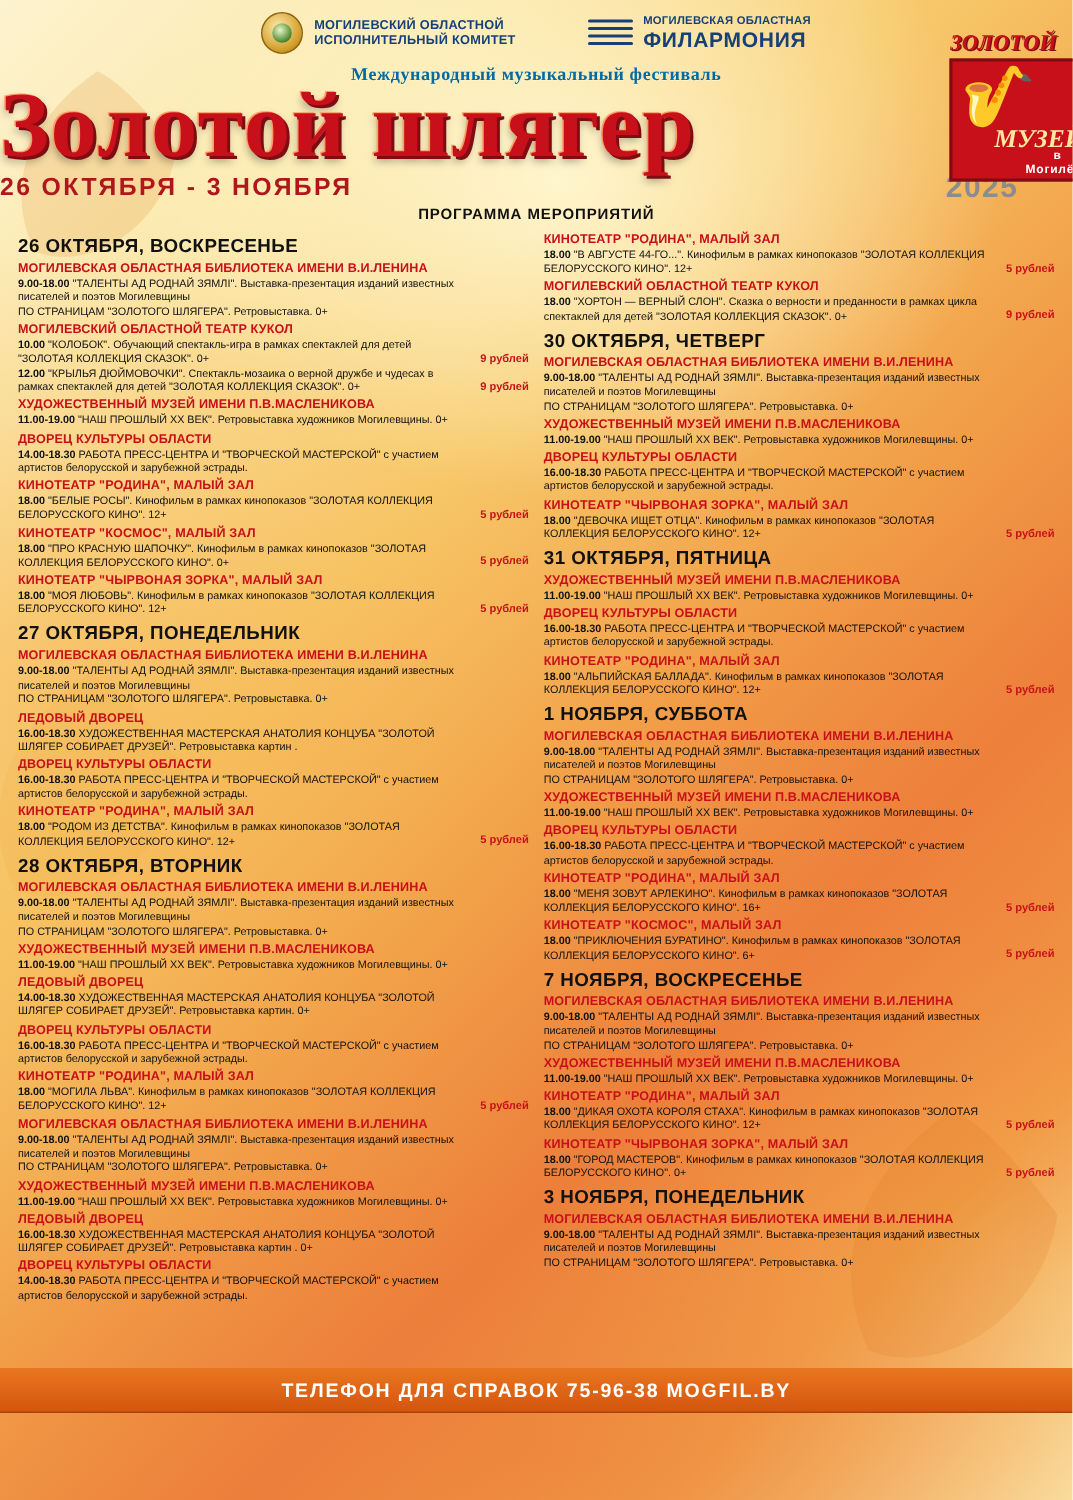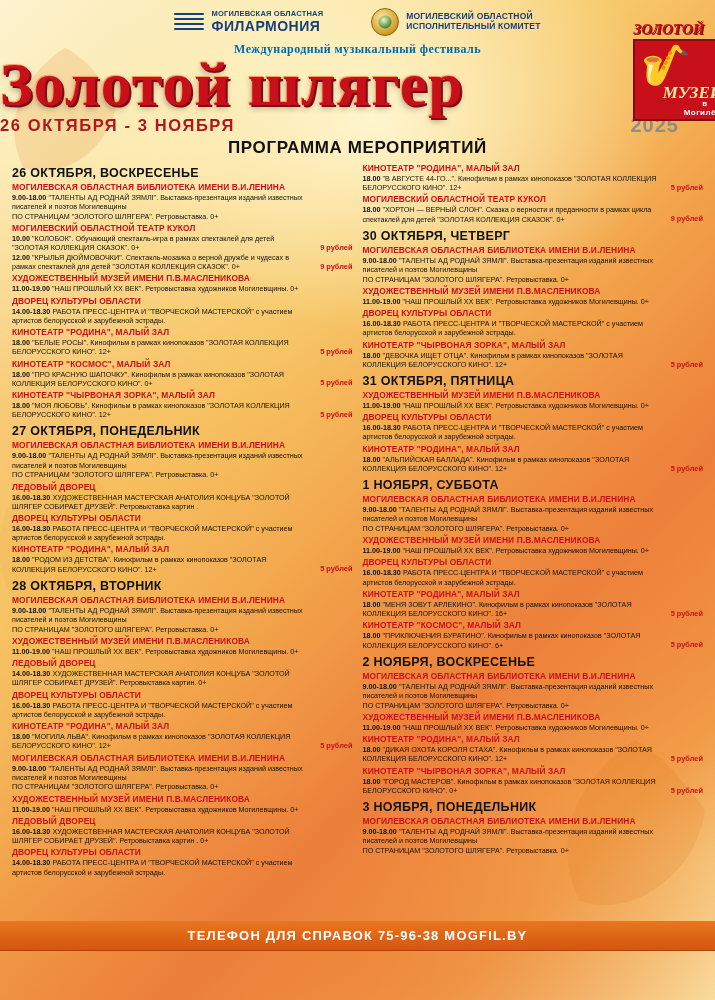--- a/index.html
+++ b/index.html
@@ -66,21 +66,21 @@
   }
   .dates{
     text-align:left;color:#b0161c;font-weight:bold;font-size:16.5px;
     letter-spacing:1.6px;margin-top:2px;position:relative;
   }
   .year{
     position:absolute;right:36px;top:-2px;
     color:#8c8c8c;font-size:20px;font-weight:bold;letter-spacing:1px;
   }
   .prog-title{
-    text-align:center;font-weight:bold;font-size:17px;color:#111;
+    text-align:center;font-weight:bold;font-size:10px;color:#111;
     letter-spacing:.6px;margin-top:3px;margin-bottom:3px;
   }
 
   .logo-badge{
     position:absolute;right:10px;top:22px;width:72px;height:122px;z-index:5;
     background:linear-gradient(#f5e8c3,#f0d89a);
     border:1px solid #c9a košt;
   }
   .logo-badge{border:none;background:none;}
   .lb-top{font-family:"Liberation Serif",serif;font-weight:bold;font-style:italic;
@@ -149,35 +149,35 @@
     <path d="M50 5 C20 25 8 55 22 85 C45 95 80 75 85 40 C70 20 60 10 50 5 Z" fill="#d9701f" opacity=".30"></path>
   </svg>
 <svg class="leaf" style="left:-30px;top:430px;width:180px;height:200px;" viewBox="0 0 100 100">
     <path d="M50 5 C20 25 8 55 22 85 C45 95 80 75 85 40 C70 20 60 10 50 5 Z" fill="#e8a43a" opacity=".25"></path>
   </svg>
 
 <div class="page">
 
   <div class="topbar">
     <div class="org">
+      <div class="emblem"></div>
+      <div class="txt" style="white-space:pre-line;">МОГИЛЕВСКИЙ ОБЛАСТНОЙ
+ИСПОЛНИТЕЛЬНЫЙ КОМИТЕТ</div>
+    </div>
+    <div class="org">
       <div class="philharm-icon">
           <i></i>
           <i></i>
           <i></i>
           <i></i>
         </div>
       <div>
         <div class="txt" style="font-size:7.5px;">МОГИЛЕВСКАЯ ОБЛАСТНАЯ</div>
         <div class="txt" style="font-size:14px;letter-spacing:.5px;">ФИЛАРМОНИЯ</div>
       </div>
-    </div>
-    <div class="org">
-      <div class="emblem"></div>
-      <div class="txt" style="white-space:pre-line;">МОГИЛЕВСКИЙ ОБЛАСТНОЙ
-ИСПОЛНИТЕЛЬНЫЙ КОМИТЕТ</div>
     </div>
   </div>
 
   <div class="logo-badge">
     <div class="lb-top">ЗОЛОТОЙ</div>
     <div class="lb-box">
       <div class="sax">🎷</div>
       <div class="muz">МУЗЕЙ</div>
       <div class="vmog">в Могилёве</div>
     </div>
@@ -269,21 +269,21 @@
         <div class="ev"><b>9.00-18.00 </b><span>"ТАЛЕНТЫ АД РОДНАЙ ЗЯМЛІ". Выставка-презентация изданий известных писателей и поэтов Могилевщины</span></div>
         <div class="ev"><b></b><span>ПО СТРАНИЦАМ "ЗОЛОТОГО ШЛЯГЕРА". Ретровыставка. 0+</span></div>
         <div class="venue">ХУДОЖЕСТВЕННЫЙ МУЗЕЙ ИМЕНИ П.В.МАСЛЕНИКОВА</div>
         <div class="ev"><b>11.00-19.00 </b><span>"НАШ ПРОШЛЫЙ XX ВЕК". Ретровыставка художников Могилевщины. 0+</span></div>
         <div class="venue">ДВОРЕЦ КУЛЬТУРЫ ОБЛАСТИ</div>
         <div class="ev"><b>16.00-18.30 </b><span>РАБОТА ПРЕСС-ЦЕНТРА И "ТВОРЧЕСКОЙ МАСТЕРСКОЙ" с участием артистов белорусской и зарубежной эстрады.</span></div>
         <div class="venue">КИНОТЕАТР "РОДИНА", МАЛЫЙ ЗАЛ</div>
         <div class="ev"><b>18.00 </b><span>"МЕНЯ ЗОВУТ АРЛЕКИНО". Кинофильм в рамках кинопоказов "ЗОЛОТАЯ КОЛЛЕКЦИЯ БЕЛОРУССКОГО КИНО". 16+</span><span class="price low">5 рублей</span></div>
         <div class="venue">КИНОТЕАТР "КОСМОС", МАЛЫЙ ЗАЛ</div>
         <div class="ev"><b>18.00 </b><span>"ПРИКЛЮЧЕНИЯ БУРАТИНО". Кинофильм в рамках кинопоказов "ЗОЛОТАЯ КОЛЛЕКЦИЯ БЕЛОРУССКОГО КИНО". 6+</span><span class="price low">5 рублей</span></div>
-        <div class="daybar">2 НОЯБРЯ, ВОСКРЕСЕНЬЕ</div>
+        <div class="daybar">7 НОЯБРЯ, ВОСКРЕСЕНЬЕ</div>
         <div class="venue">МОГИЛЕВСКАЯ ОБЛАСТНАЯ БИБЛИОТЕКА ИМЕНИ В.И.ЛЕНИНА</div>
         <div class="ev"><b>9.00-18.00 </b><span>"ТАЛЕНТЫ АД РОДНАЙ ЗЯМЛІ". Выставка-презентация изданий известных писателей и поэтов Могилевщины</span></div>
         <div class="ev"><b></b><span>ПО СТРАНИЦАМ "ЗОЛОТОГО ШЛЯГЕРА". Ретровыставка. 0+</span></div>
         <div class="venue">ХУДОЖЕСТВЕННЫЙ МУЗЕЙ ИМЕНИ П.В.МАСЛЕНИКОВА</div>
         <div class="ev"><b>11.00-19.00 </b><span>"НАШ ПРОШЛЫЙ XX ВЕК". Ретровыставка художников Могилевщины. 0+</span></div>
         <div class="venue">КИНОТЕАТР "РОДИНА", МАЛЫЙ ЗАЛ</div>
         <div class="ev"><b>18.00 </b><span>"ДИКАЯ ОХОТА КОРОЛЯ СТАХА". Кинофильм в рамках кинопоказов "ЗОЛОТАЯ КОЛЛЕКЦИЯ БЕЛОРУССКОГО КИНО". 12+</span><span class="price low">5 рублей</span></div>
         <div class="venue">КИНОТЕАТР "ЧЫРВОНАЯ ЗОРКА", МАЛЫЙ ЗАЛ</div>
         <div class="ev"><b>18.00 </b><span>"ГОРОД МАСТЕРОВ". Кинофильм в рамках кинопоказов "ЗОЛОТАЯ КОЛЛЕКЦИЯ БЕЛОРУССКОГО КИНО". 0+</span><span class="price low">5 рублей</span></div>
         <div class="daybar">3 НОЯБРЯ, ПОНЕДЕЛЬНИК</div>

